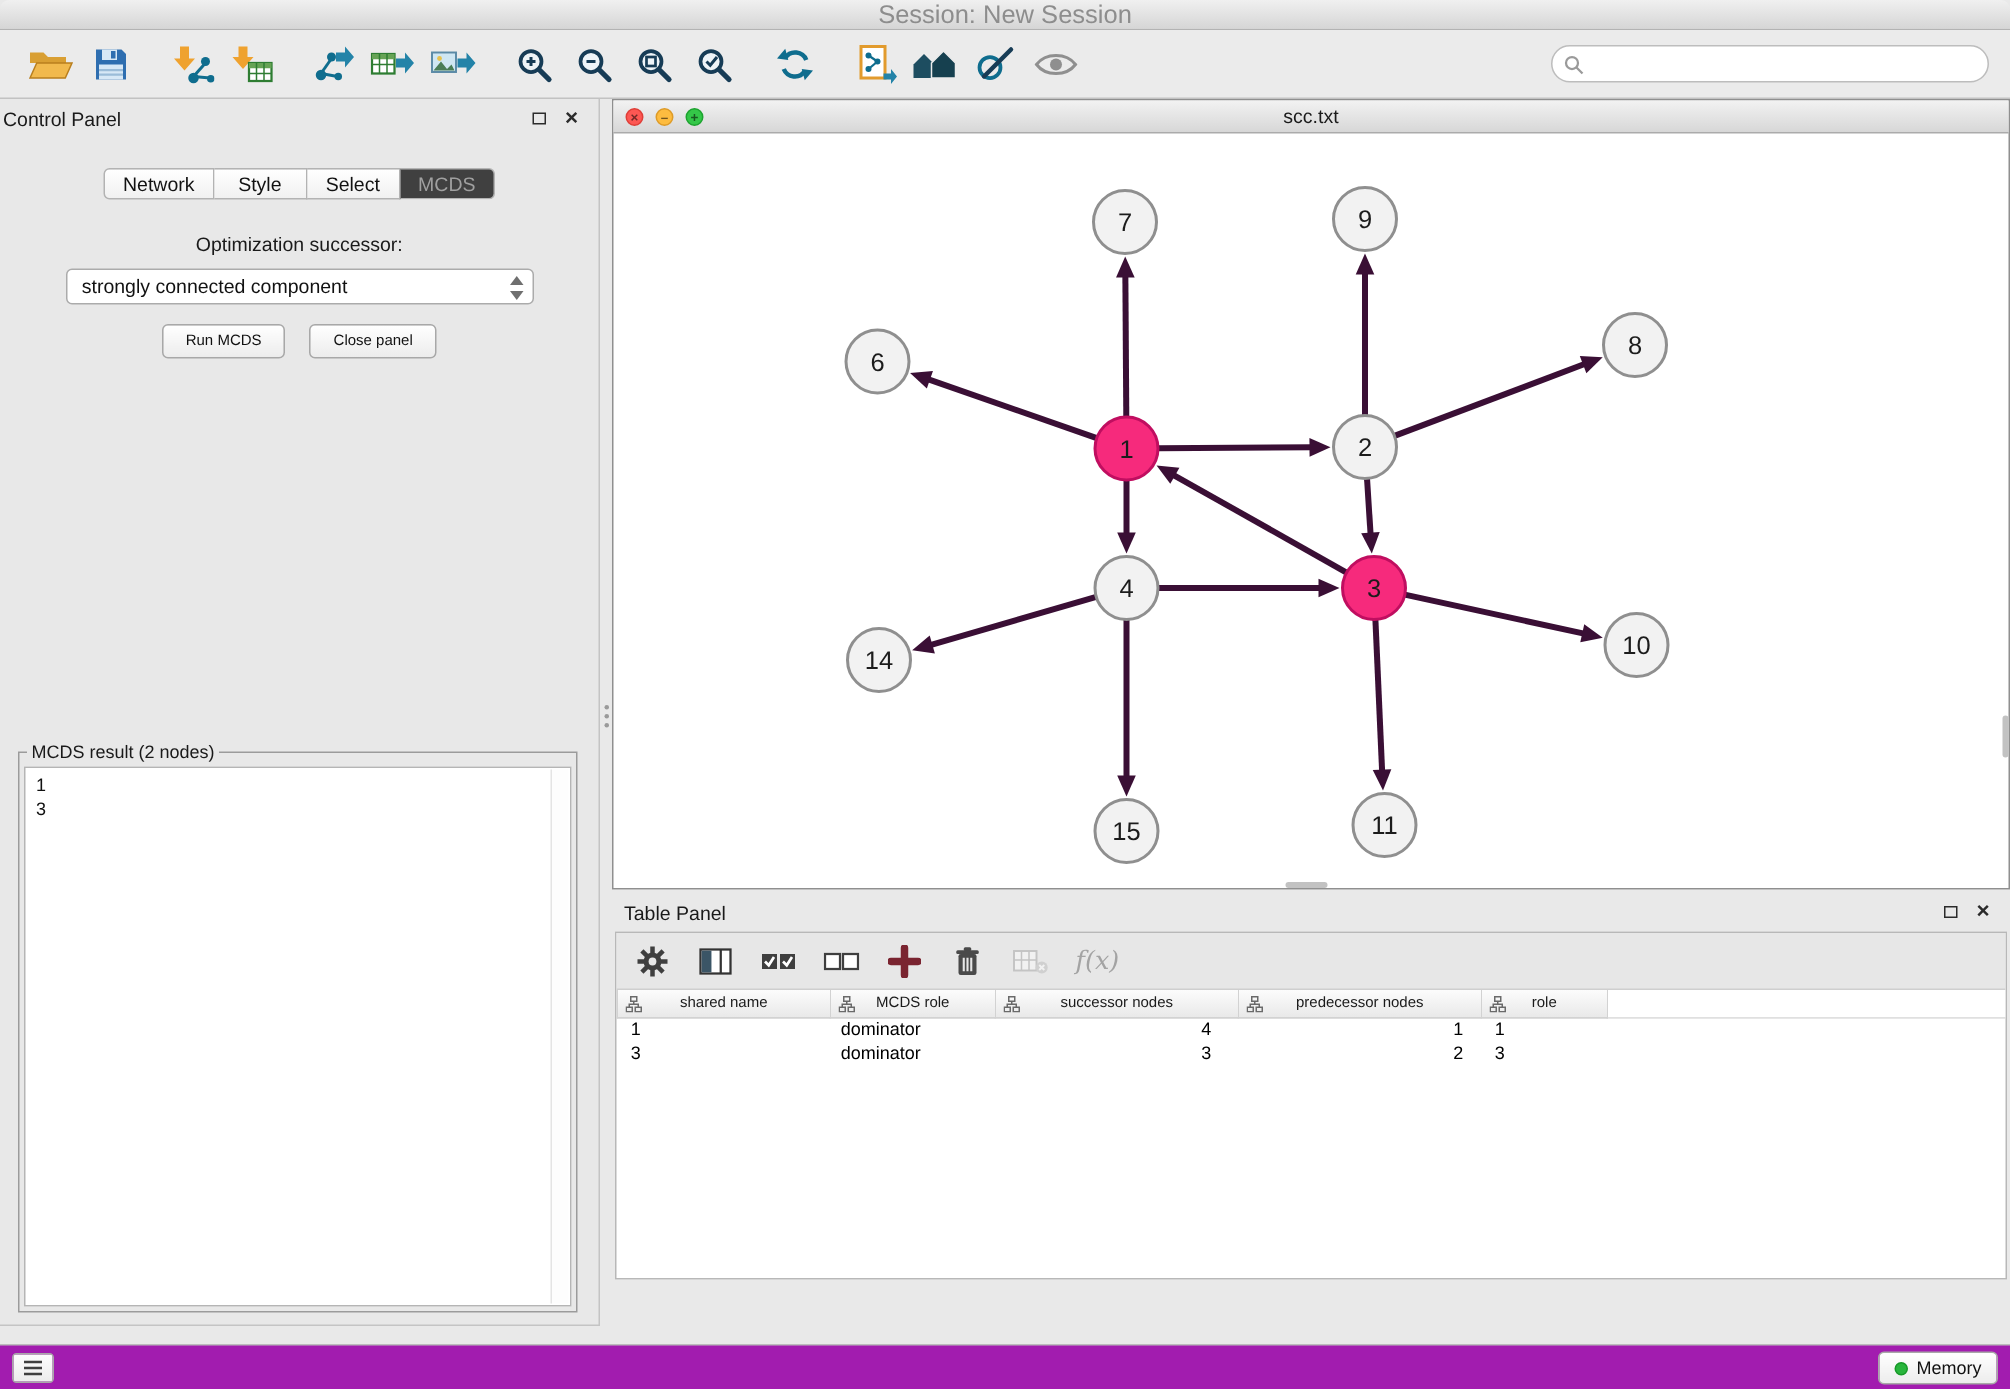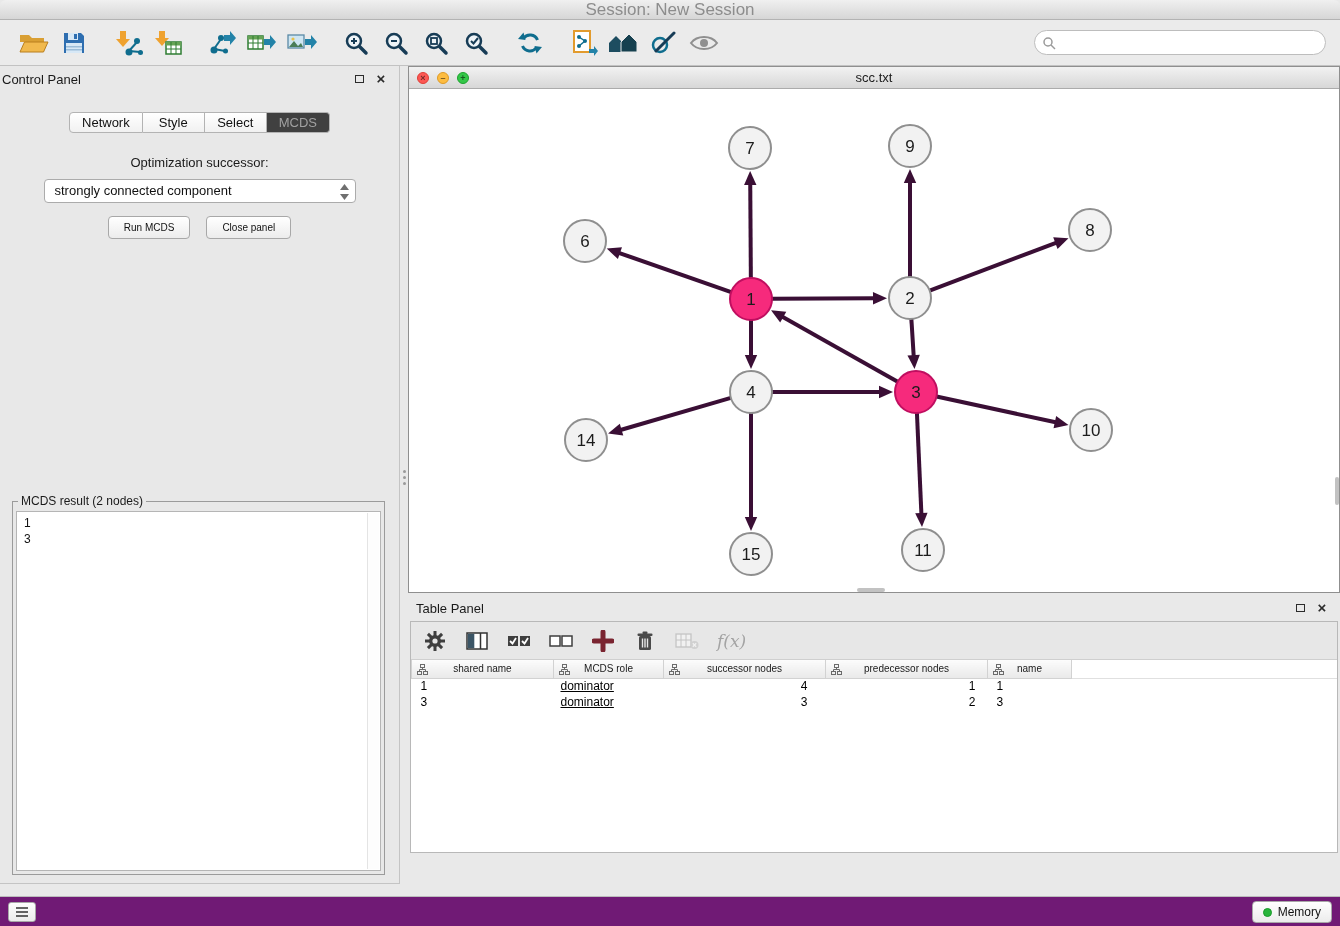--- a/index.html
+++ b/index.html
@@ -83,29 +83,29 @@
   .tp-toolbar { height:38px; background:#e7e7e7; border-bottom:1px solid #cfcfcf;
     display:flex; align-items:center; padding:0 12px; gap:18px; }
   .tp-tool { display:flex; align-items:center; justify-content:center; min-width:24px; height:28px; cursor:default; }
   .fx-label { font-family:"DejaVu Serif", serif; font-style:italic; font-size:17px; color:#a3a3a3; }
   table.node-table { border-collapse:collapse; width:100%; table-layout:fixed; font-size:12px; color:#000; }
   .node-table th { background:linear-gradient(#fcfcfc,#e9e9e9); border:1px solid #d2d2d2; border-top:none;
     height:18px; font-weight:normal; font-size:10px; color:#1a1a1a; position:relative; cursor:default; }
   .node-table th .tree { position:absolute; left:5px; top:4px; }
   .node-table th.filler { background:#fff; border:none; border-bottom:1px solid #e0e0e0; }
   .node-table td { height:16px; padding:0 6px; overflow:hidden; white-space:nowrap; }
-  td.c0 { padding-left:9px; } td.c1 { padding-left:7px;text-decoration:underline; }
+  td.c0 { padding-left:9px; } td.c1 { padding-left:7px; }
   td.c2 { text-align:right; padding-right:18px; } td.c3 { text-align:right; padding-right:12px; }
   td.c4 { padding-left:9px; }
 
   .tp-tabs { position:absolute; bottom:1px; left:0; right:0; display:flex; justify-content:center; }
 
   
   .statusbar { position:absolute; left:0; right:0; bottom:0; height:30px;
-    background:#701a75; border-top:1px solid #bcbcbc;padding-left:43px; }
+    background:#a21caf; border-top:1px solid #bcbcbc;padding-left:43px; }
   .list-btn { position:absolute; left:8px; top:5px; width:28px; height:20px;
     background:linear-gradient(#fdfdfd,#ececec); border:1px solid #a8a8a8; border-radius:3px;
     display:flex; align-items:center; justify-content:center; cursor:default; }
   .memory-btn { position:absolute; right:8px; top:4px; height:22px; padding:0 10px;
     background:linear-gradient(#ffffff,#ececec); border:1px solid #a8a8a8; border-radius:4px;
     display:flex; align-items:center; gap:6px; font-size:12px; color:#111; cursor:default; }
   .mem-dot { width:9px; height:9px; border-radius:50%; background:#28b53c; border:1px solid #179928; }
 </style>
 </head>
 <body>
@@ -495,21 +495,21 @@
                     <path d="M5.5 3.5 v2 M2.5 7.5 v-2 h6 v2"></path>
                   </g>
                 </svg><span>predecessor nodes</span></th>
               <th><svg class="tree" width="11" height="11" viewBox="0 0 11 11">
                   <g fill="none" stroke="#6a6a6a">
                     <rect x="3.5" y="0.5" width="4" height="3"></rect>
                     <rect x="0.5" y="7.5" width="4" height="3"></rect>
                     <rect x="6.5" y="7.5" width="4" height="3"></rect>
                     <path d="M5.5 3.5 v2 M2.5 7.5 v-2 h6 v2"></path>
                   </g>
-                </svg><span>name</span></th>
+                </svg><span>role</span></th>
               <th class="filler"></th>
             </tr>
           </thead>
         <tbody>
             <tr>
               <td class="c0">1</td>
               <td class="c1">dominator</td>
               <td class="c2">4</td>
               <td class="c3">1</td>
               <td class="c4">1</td>

